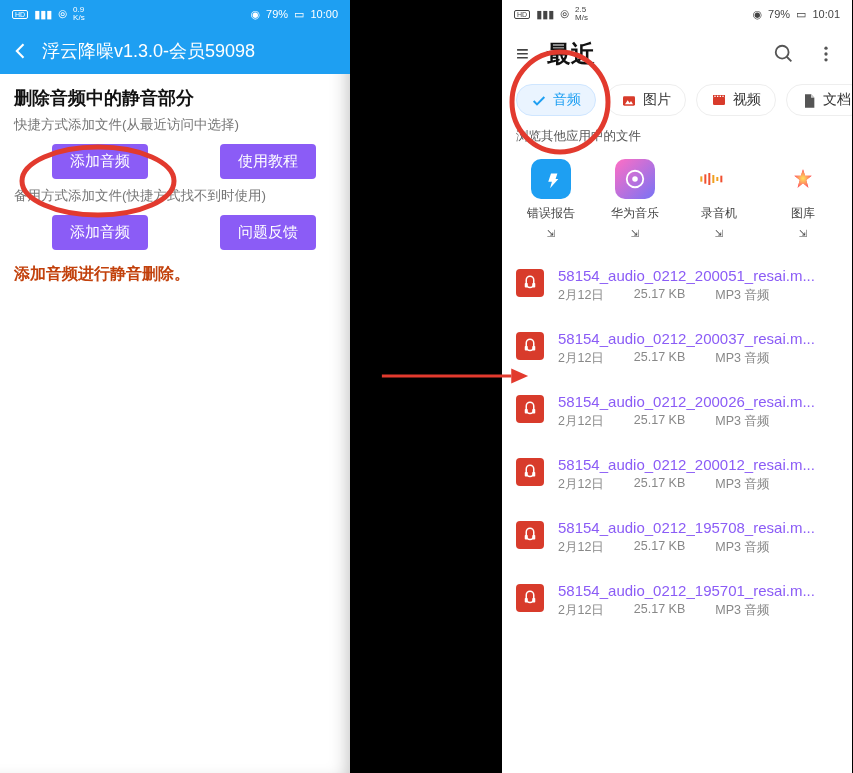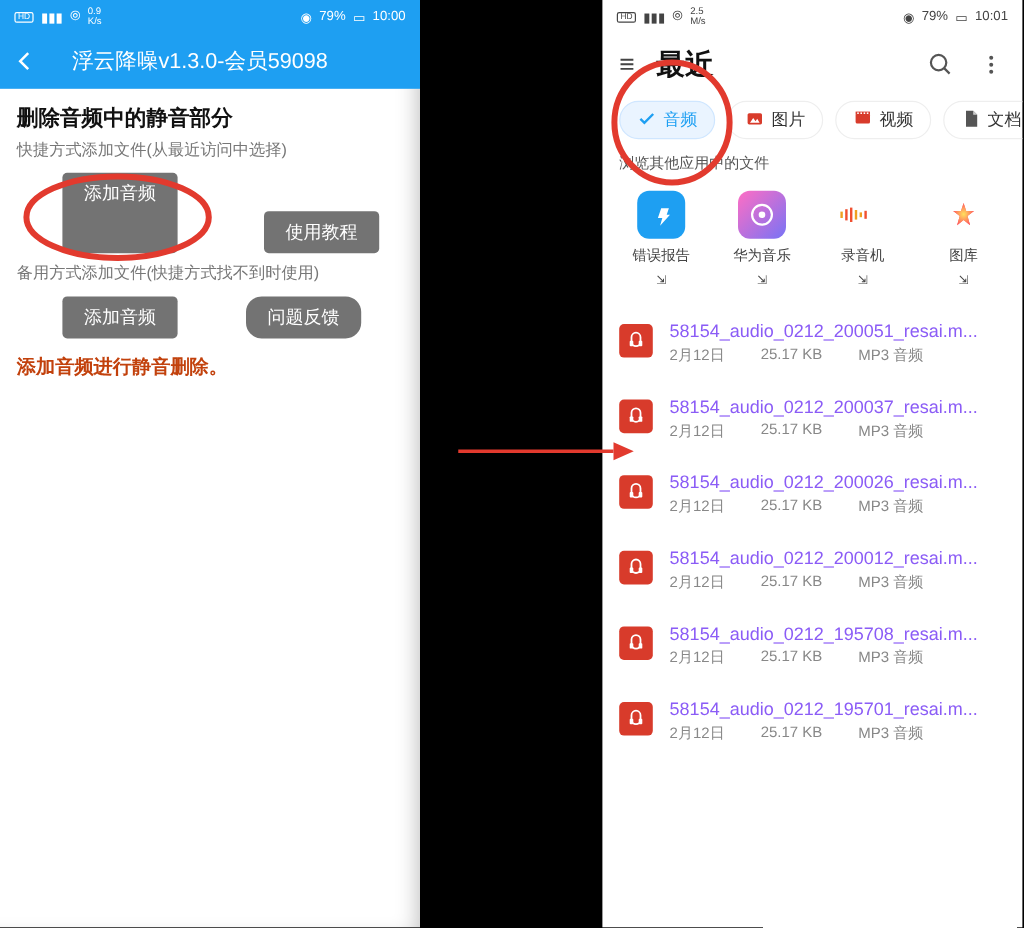--- a/index.html
+++ b/index.html
@@ -37,21 +37,21 @@
 
   
   .blue-header {
     background: #1E9FF2;
     color: #fff;
   }
   .app-bar {
     height: 46px;
     display: flex;
     align-items: center;
-    gap: 28px;
+    gap: 10px;
     padding: 0 10px;
     font-size: 18px;
   }
   .back-chev {
     width: 22px; height: 22px;
     display: inline-flex; align-items: center; justify-content: center;
   }
 
   .section {
     padding: 12px 14px 6px;
@@ -63,21 +63,21 @@
     padding: 0 14px 6px;
     font-size: 13.5px;
     color: #777;
   }
   .row {
     display: flex;
     gap: 16px;
     padding: 4px 14px 8px;
   }
   .btn {
-    background: #737373;
+    background: #8b5cf6;
     color: #fff;
     border-radius: 4px;
     padding: 8px 18px;
     font-size: 15px;
     display: inline-block;
   }
   .row1 { justify-content: flex-start; }
   .row2 { justify-content: flex-start; }
   .btn.indent { margin-left: 38px; }
   .instruction {
@@ -104,21 +104,21 @@
   .tool-icon { width: 24px; height: 24px; color: #444; display: inline-flex; align-items: center; justify-content: center; }
 
   .chips {
     display: flex;
     gap: 10px;
     padding: 4px 14px 8px;
     overflow: hidden;
   }
   .chip {
     display: inline-flex;
-    align-items: flex-start;
+    align-items: flex-end;
     gap: 6px;
     border: 1px solid #eee;
     border-radius: 18px;
     padding: 6px 14px;
     font-size: 14px;
     color: #333;
     white-space: nowrap;
   }
   .chip.active {
     border-color: #cfe6ff;
@@ -232,27 +232,27 @@
       </span>
       <span>浮云降噪v1.3.0-会员59098</span>
     </div>
   </div>
 
   <div class="section">删除音频中的静音部分</div>
 
   <div class="hint">快捷方式添加文件(从最近访问中选择)</div>
   <div class="row row1">
     <span class="btn indent">添加音频</span>
-    <span class="btn" style="margin-left:56px;margin-top:32px;">使用教程</span>
+    <span class="btn" style="margin-left:56px;">使用教程</span>
   </div>
 
   <div class="hint">备用方式添加文件(快捷方式找不到时使用)</div>
   <div class="row row2">
     <span class="btn indent">添加音频</span>
-    <span class="btn" style="margin-left:41px;border-radius:13px;">问题反馈</span>
+    <span class="btn" style="margin-left:56px;">问题反馈</span>
   </div>
 
   <div class="instruction">添加音频进行静音删除。</div>
 </div>
 
 <div class="phone right">
   <div class="status-bar">
     <div class="status-left">
       <span style="border:1px solid #444;font-size:7px;padding:0 2px;border-radius:2px;">HD</span>
       <span>▮▮▮</span>

